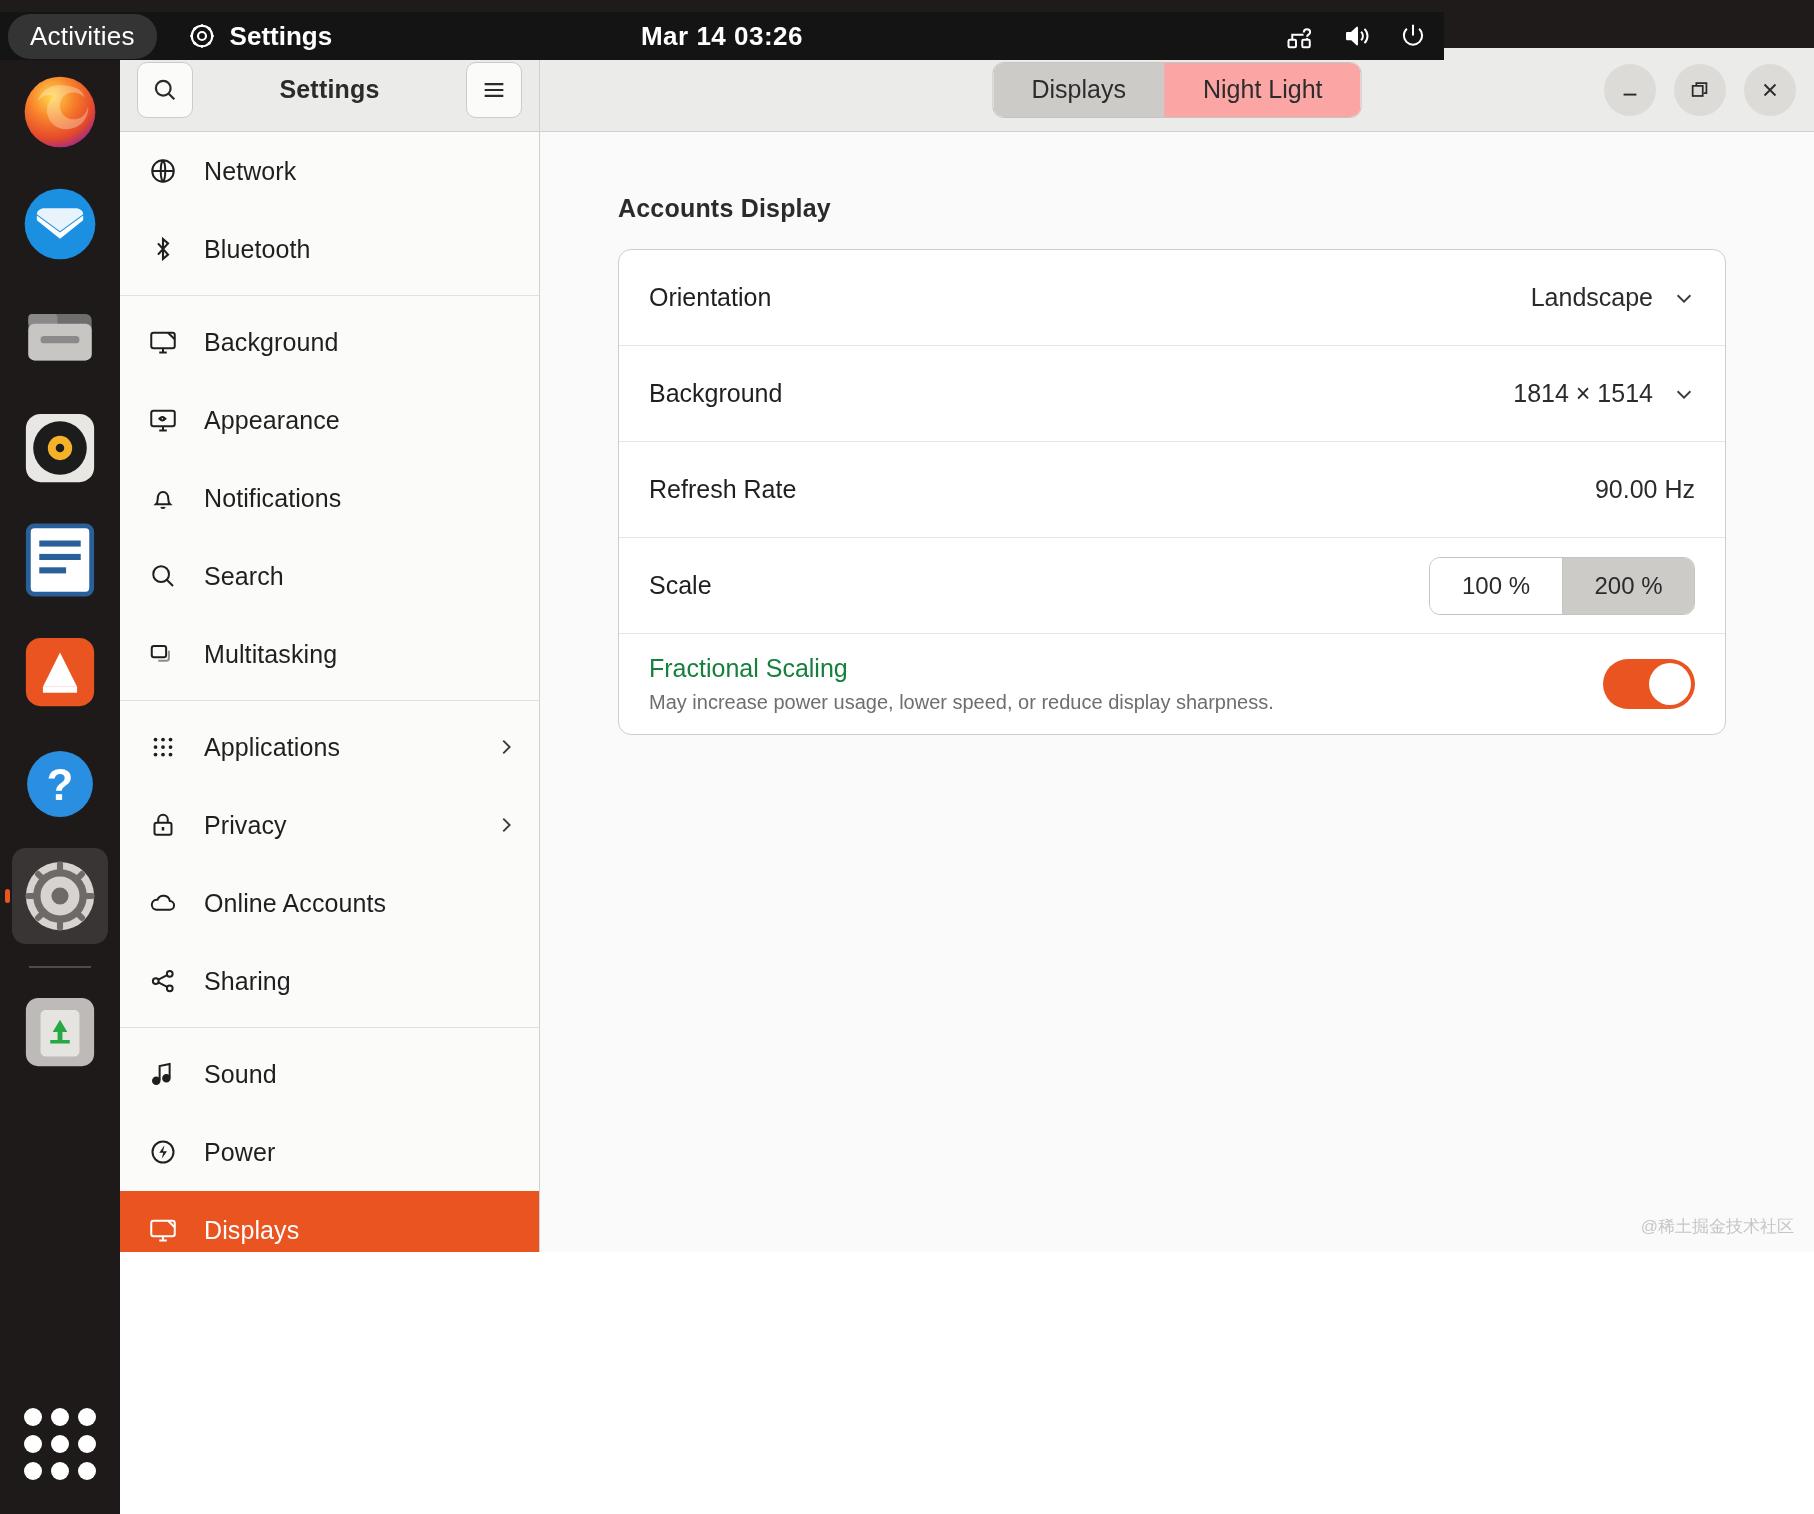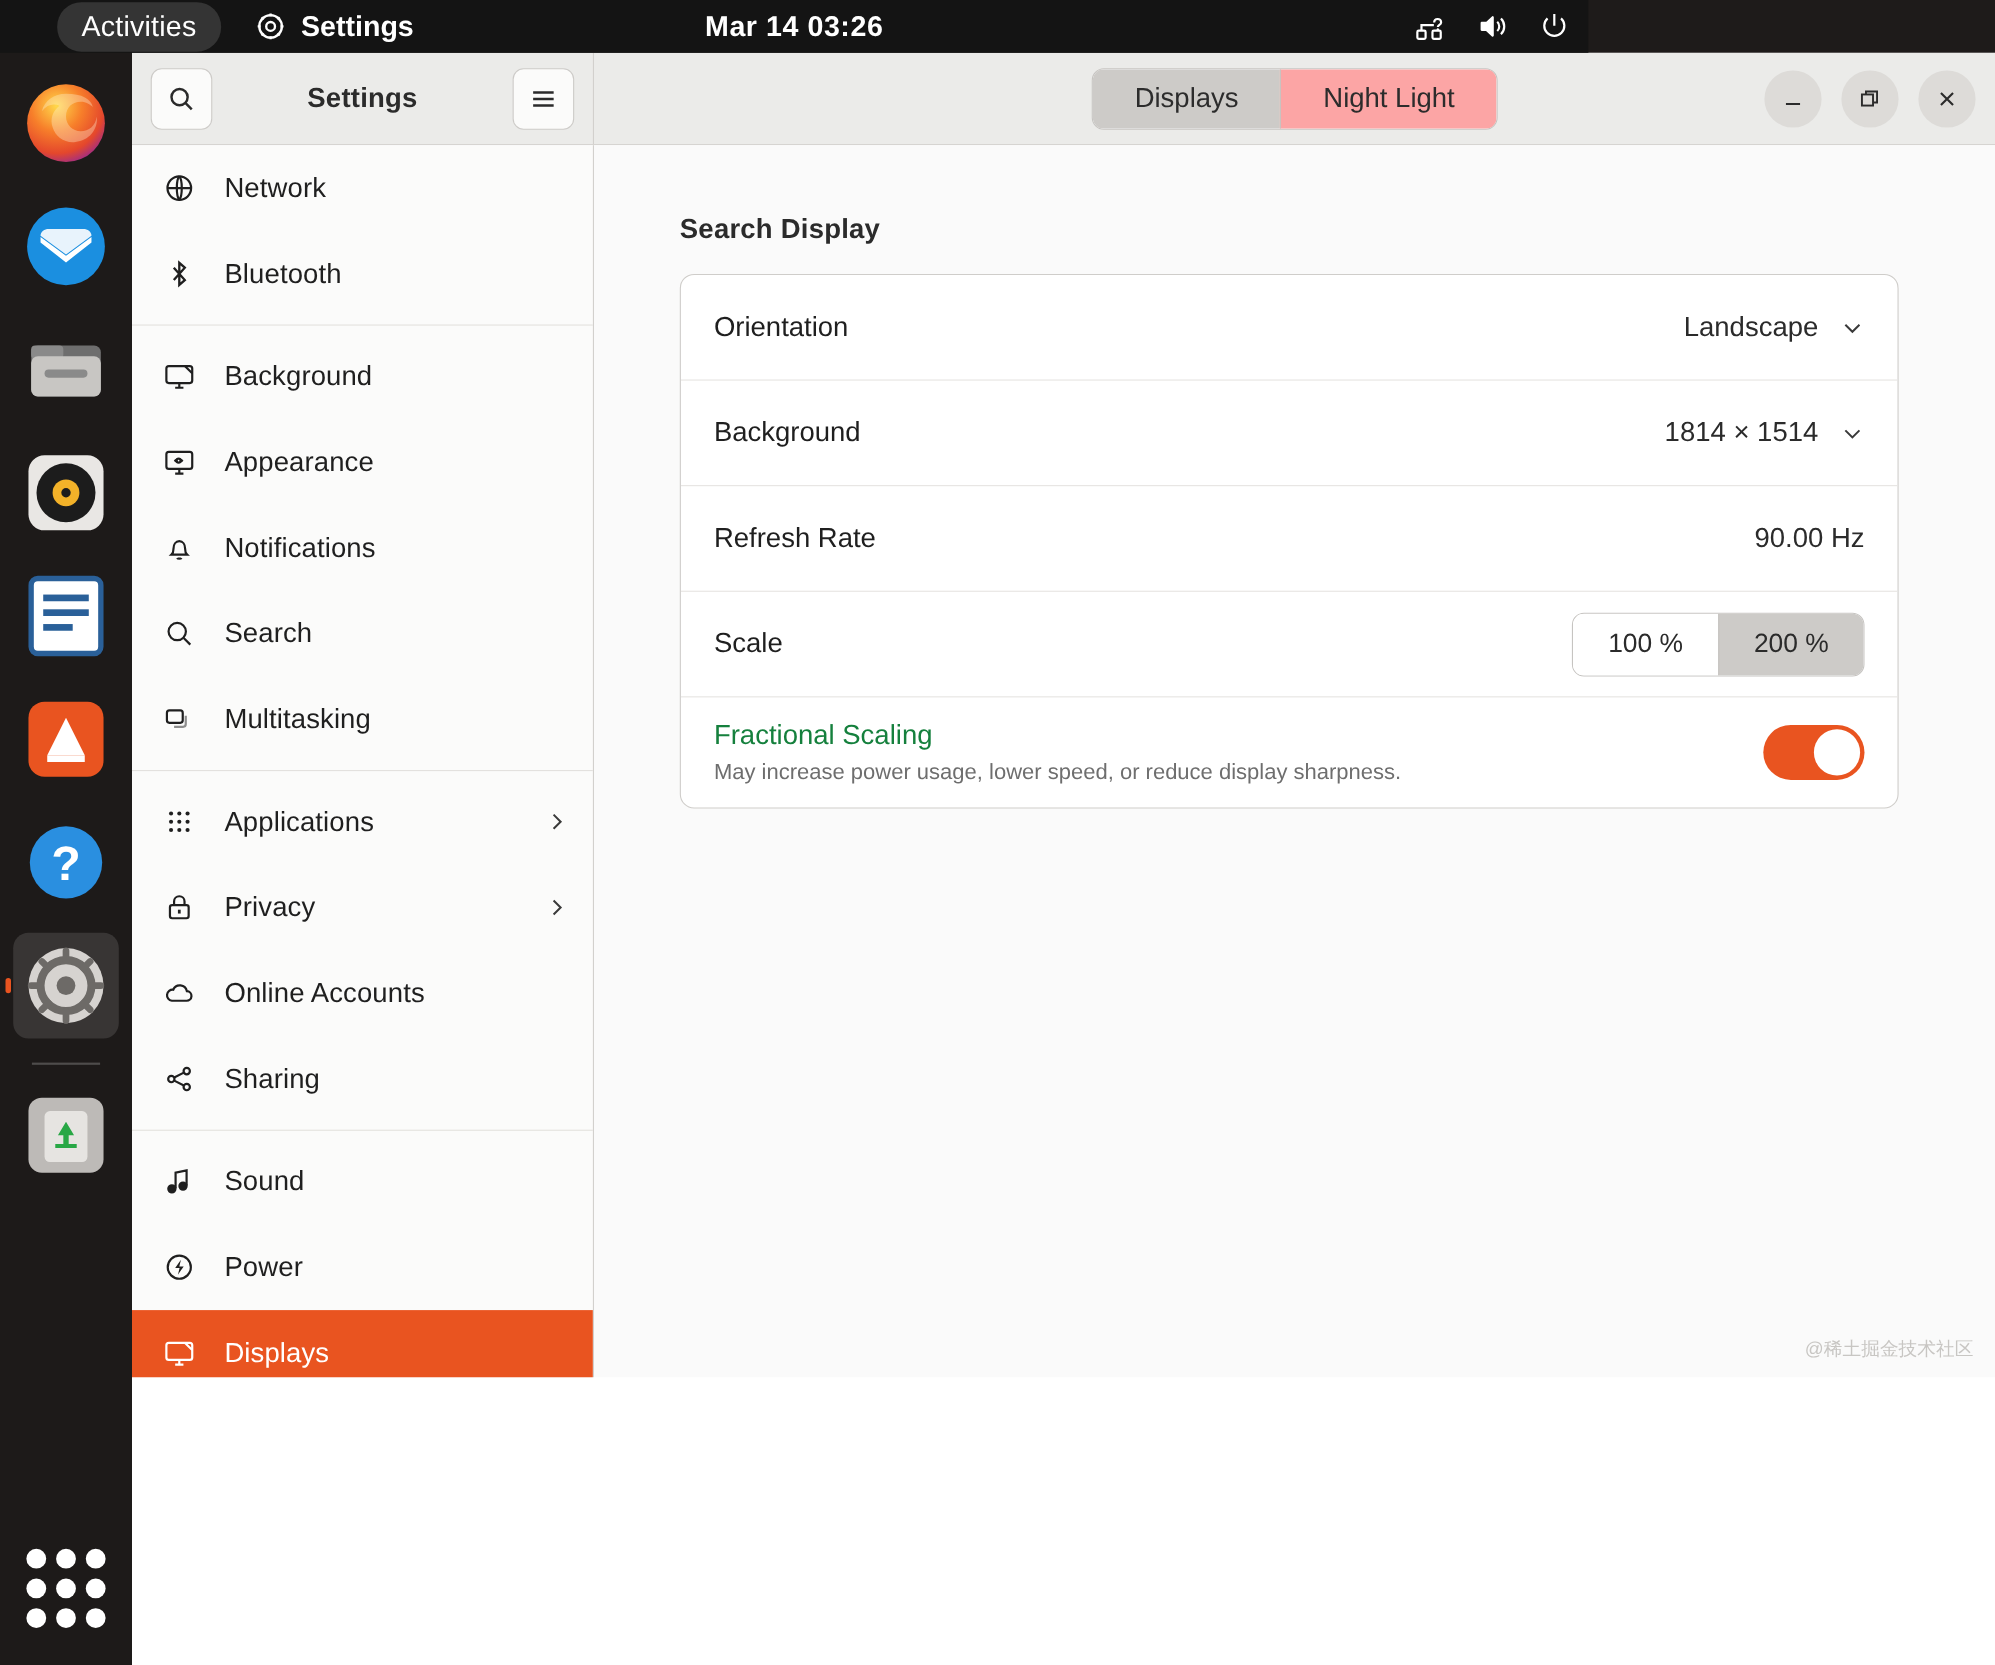--- a/index.html
+++ b/index.html
@@ -5,27 +5,26 @@
   * { box-sizing: border-box; margin: 0; padding: 0; }
   html, body {
     width: 1814px; height: 1514px;
     font-family: "Liberation Sans", sans-serif;
     overflow: hidden;
     background: #1e1b1a;
   }
 
   
   #topbar {
-    position: absolute; top: 0; left: 0;
+    position: absolute; top: 12px; left: 0;
     width: 1444px; height: 48px;
     background: #141414;
     display: flex; align-items: center;
     color: #ffffff;
     z-index: 50;
-    padding-left: 44px;
   }
   #activities-button {
     margin-left: 8px;
     padding: 7px 22px;
     border-radius: 22px;
     background: #343434;
     font-size: 26px;
     color: #ffffff;
     letter-spacing: .2px;
   }
@@ -570,21 +569,21 @@
       <div class="nav-item">
         <svg class="nav-icon" viewBox="0 0 24 24" fill="none" stroke="#1f1f1f" stroke-width="1.6">
           <rect x="7" y="3.2" width="10" height="17.6" rx="5"></rect>
             <path d="M12 6.6v3.6"></path>
         </svg>
         <span class="nav-label">Mouse &amp; Touchpad</span>
       </div>
     </div>
 
     <div id="content">
-      <div id="display-name">Search Display</div>
+      <div id="display-name">Accounts Display</div>
 
       <div id="settings-card">
 
         <div class="card-row">
           <span class="row-label">Orientation</span>
           <span class="row-right">
             <span class="row-value">Landscape</span>
             <svg class="chev" viewBox="0 0 24 24" fill="none" stroke="#3a3a3a" stroke-width="2">
                 <path d="M5 9l7 7 7-7"></path>
               </svg>

